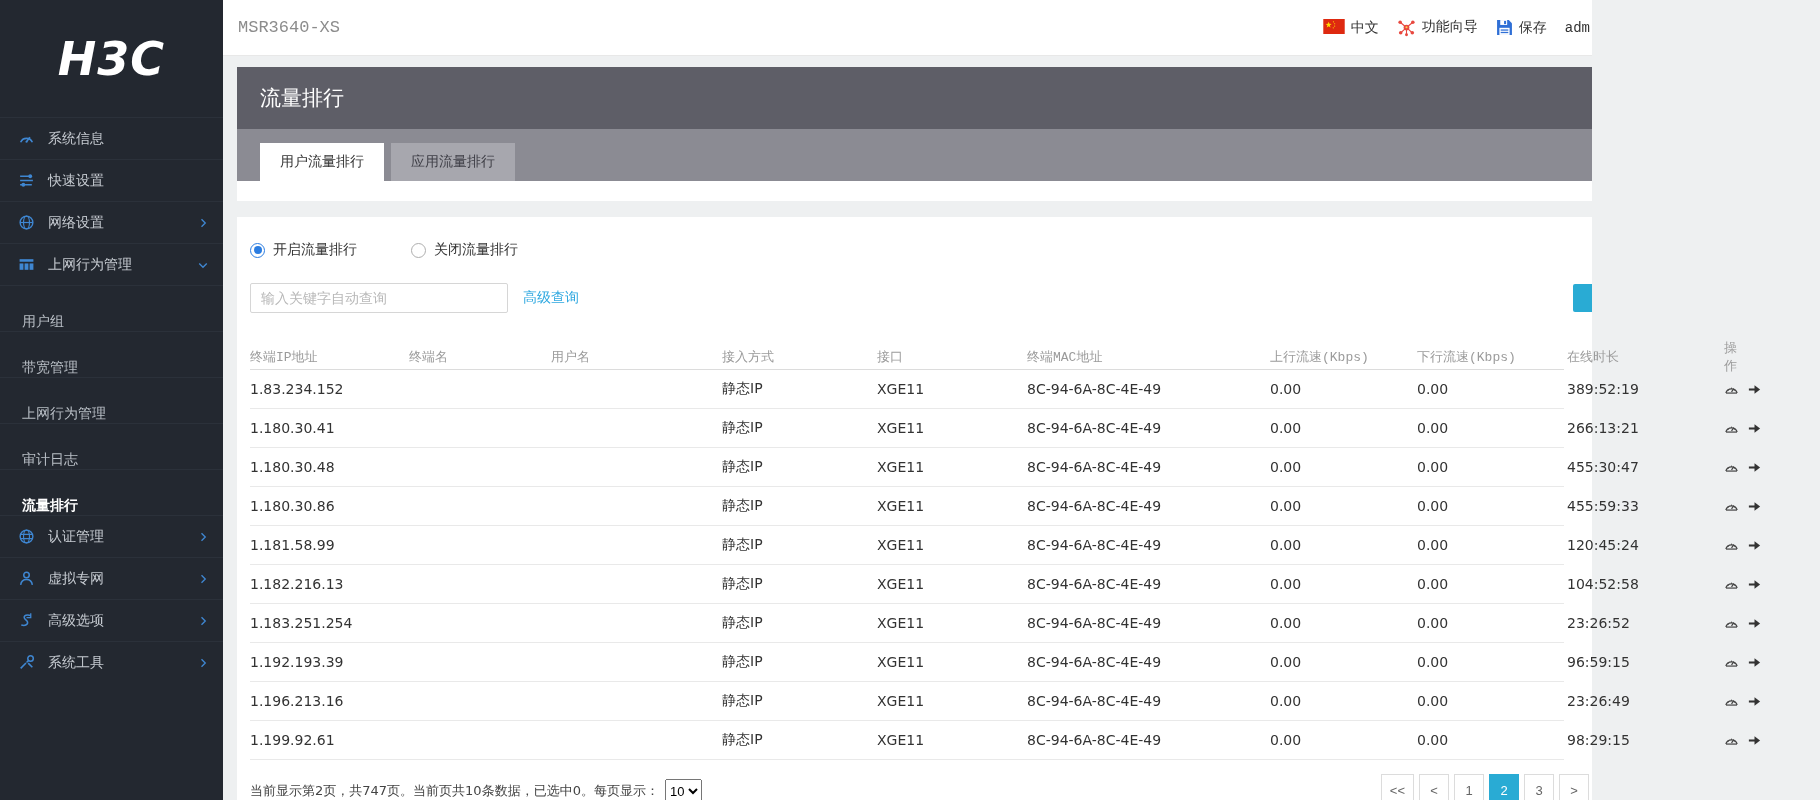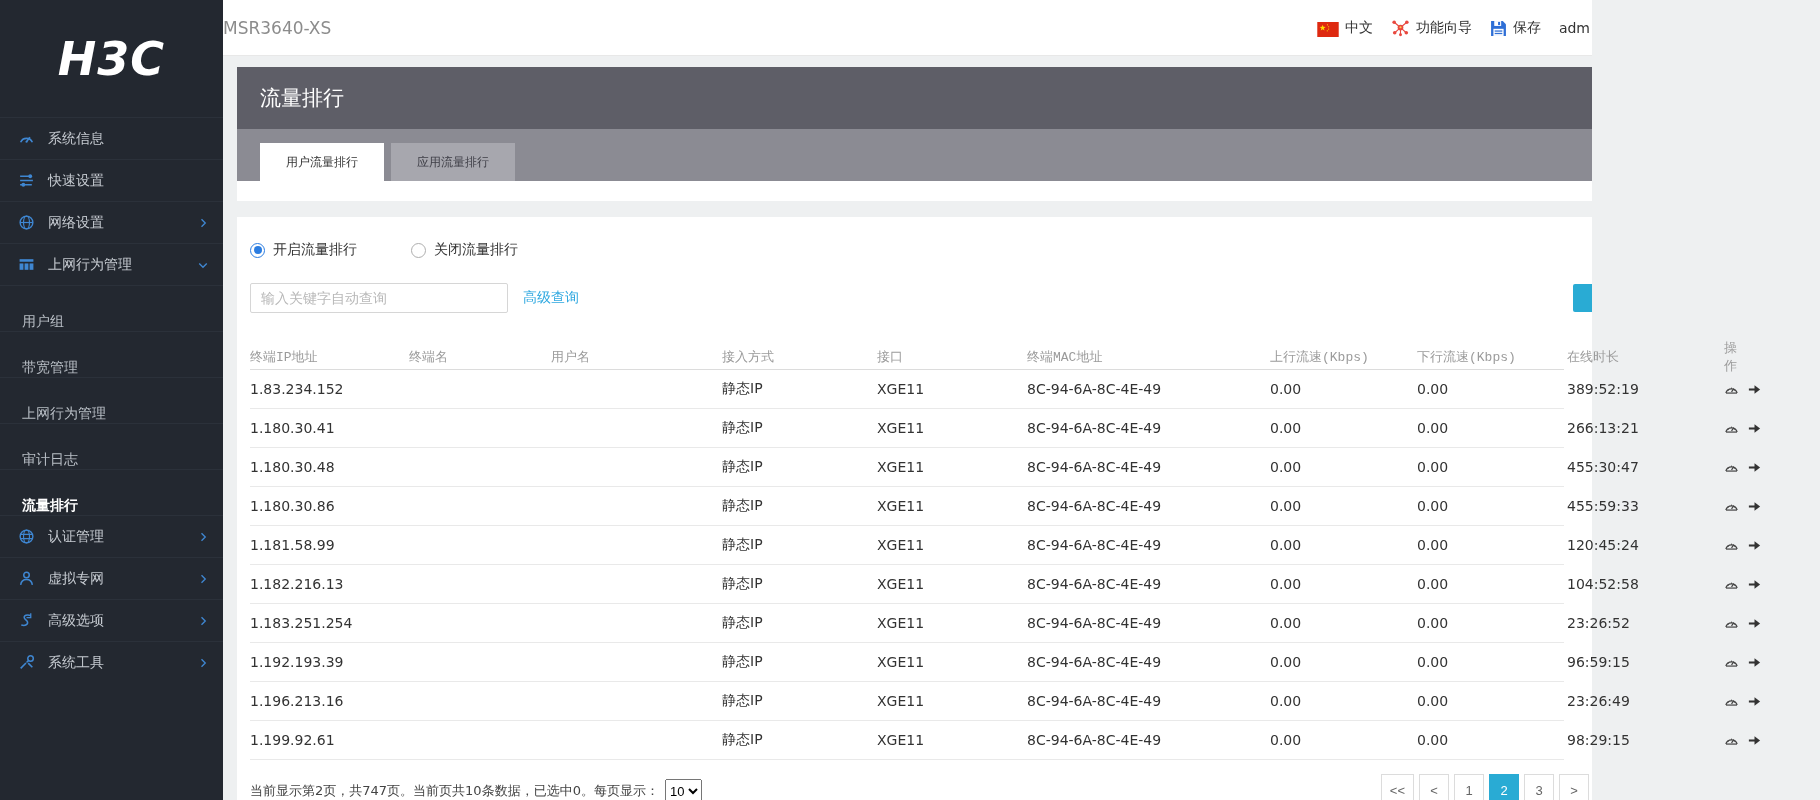--- a/index.html
+++ b/index.html
@@ -17,32 +17,32 @@
   .nav-icn svg{width:17px;height:17px;}
   .chev{margin-left:auto;color:#3f87d2;display:inline-flex;}
   .chev svg{width:12px;height:12px;}
   .nav-sub{height:45px;display:flex;align-items:flex-end;padding-left:22px;
         border-top:1px solid #2b313a;color:#b9bfc6;font-size:14px;cursor:pointer;}
   .nav-sub.active{color:#fff;font-weight:bold;}
 
   
   #main{position:absolute;left:223px;top:0;right:0;height:800px;}
   #topbar{height:55px;background:#fff;border-bottom:1px solid #e8e8e8;
-        display:flex;align-items:center;position:relative;}
+        display:flex;align-items:center;padding-left:15px;position:relative;font-family:Liberation Mono, monospace;}
   .device{color:#8c8c8c;font-size:17px;}
   .top-right{position:absolute;right:2px;top:0;height:55px;display:flex;align-items:center;gap:18px;white-space:nowrap;}
-  .top-item{display:flex;align-items:flex-end;gap:6px;font-size:14px;color:#333;cursor:pointer;}
+  .top-item{display:flex;align-items:flex-start;gap:6px;font-size:14px;color:#333;cursor:pointer;}
   .top-item .icn{display:inline-flex;}
   .user{color:#333;font-size:14px;}
 
   #content{position:absolute;top:56px;left:0;right:0;bottom:0;background:#eef0f1;padding-left:14px;}
   .titlebar{margin-top:11px;height:62px;background:#5e5e67;color:#fff;font-size:21px;
         display:flex;align-items:center;padding-left:23px;}
   .tabstrip{height:52px;background:#8b8b93;display:flex;align-items:flex-end;padding-left:23px;gap:7px;}
-  .tab{height:38px;padding:0 26px;display:flex;align-items:center;font-size:12px;
+  .tab{height:38px;padding:0 20px;display:flex;align-items:center;font-size:14px;
         background:#a7a7ae;color:#3e3e46;cursor:pointer;}
   .tab.on{background:#fff;color:#333;}
   .whitestrip{height:20px;background:#fff;}
   .panel{margin-top:16px;background:#fff;height:587px;padding-left:13px;position:relative;box-sizing:border-box;}
 
   .radio-row{padding-top:24px;display:flex;gap:54px;align-items:center;}
   .radio{display:flex;align-items:center;gap:8px;font-size:14px;color:#333;cursor:pointer;}
   .rdot{width:15px;height:15px;border-radius:50%;border:1px solid #aeaeae;background:#fff;
         box-sizing:border-box;position:relative;flex:0 0 auto;}
   .rdot.checked{border-color:#2b7de1;}

